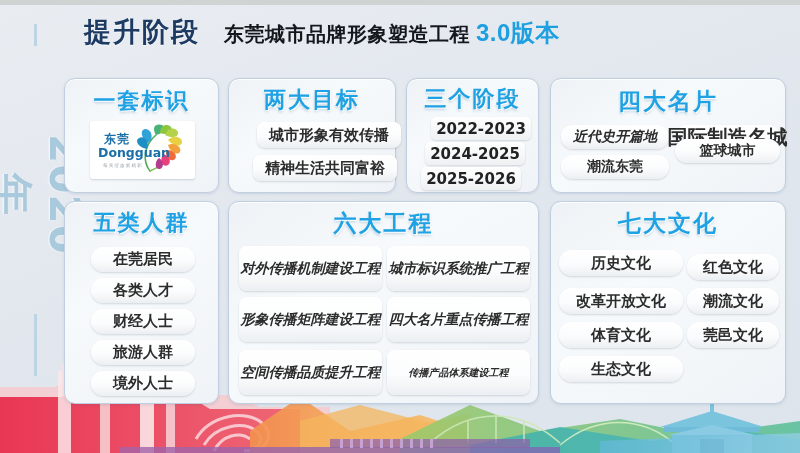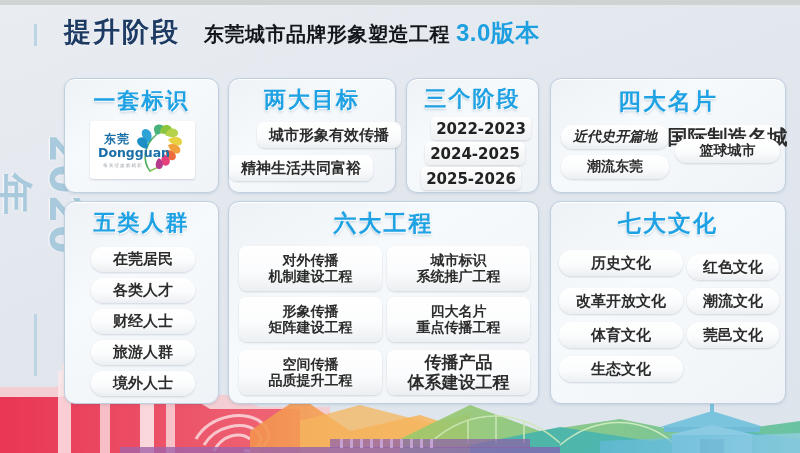--- a/index.html
+++ b/index.html
@@ -24,21 +24,21 @@
   .yr-line.bot{top:290px;height:62px;}
   .yeartext{
     position:absolute;left:-52px;top:118px;width:160px;text-align:center;
     transform:rotate(90deg);
     font-size:42px;font-weight:bold;color:#a9cadd;letter-spacing:1px;
     font-family:"DejaVu Sans","Liberation Sans",sans-serif;
     text-shadow:0 1px 2px rgba(255,255,255,.8);
   }
 
   
-  .header{position:absolute;left:64px;top:14px;display:flex;align-items:baseline;}
+  .header{position:absolute;left:84px;top:14px;display:flex;align-items:baseline;}
   .h-stage{font-size:27px;font-weight:bold;color:#1d3a63;letter-spacing:2px;
            text-shadow:0 1px 1px rgba(255,255,255,.7);}
   .h-main{font-size:20px;font-weight:bold;color:#14181c;margin-left:24px;letter-spacing:.5px;}
   .h-ver{font-size:24px;font-weight:bold;color:#1e9fe0;margin-left:6px;letter-spacing:.5px;}
 
   
   .card{
     position:absolute;
     background:linear-gradient(145deg,#eef2f6 0%,#f7fafc 38%,#eff3f7 100%);
     border:1px solid #bfcfe0;border-radius:11px;
@@ -56,21 +56,21 @@
   
   .chip{
     background:linear-gradient(180deg,#ffffff 0%,#fbfcfd 55%,#eceff2 100%);
     border-radius:8px;
     box-shadow:0 1px 2px rgba(40,60,90,.18), inset 0 1px 0 #fff;
     color:#2c2c2c;font-weight:bold;text-align:center;
     display:flex;align-items:center;justify-content:center;
     box-sizing:border-box;white-space:nowrap;
   }
   .chip.round{border-radius:14px;}
-  .chip.two-line{flex-direction:column;line-height:1.12;white-space:normal;}
+  .chip.two-line{flex-direction:row;line-height:1.12;white-space:normal;font-style:italic;}
 
   
   .logobox{
     position:absolute;background:#ffffff;border-radius:3px;
     box-shadow:0 1px 2px rgba(40,60,90,.2);
     overflow:hidden;
   }
 
   
   .yearchip{
@@ -216,21 +216,21 @@
         <text x="14" y="22" font-family="DejaVu Sans, sans-serif" font-size="12" font-weight="bold" fill="#1a6fa8" letter-spacing="1">东莞</text>
         <text x="8" y="36" font-family="DejaVu Sans, sans-serif" font-size="12.5" font-weight="bold" fill="#1a6fa8">Dongguan</text>
         <text x="13" y="46" font-family="DejaVu Sans, sans-serif" font-size="4.6" fill="#9aa0a6" letter-spacing="1.1">每天绽放新精彩</text>
       </svg>
     </div>
   </div>
 
   <div class="card" style="left:228px;top:78px;width:168px;height:115px;">
     <div class="card-title t-md" style="margin-top:10px;">两大目标</div>
     <div class="chip" style="position:absolute;left:28px;top:43px;width:144px;height:26px;font-size:15px;">城市形象有效传播</div>
-    <div class="chip" style="position:absolute;left:0;top:76px;width:144px;height:26px;font-size:15px;">精神生活共同富裕</div>
+    <div class="chip" style="position:absolute;left:24px;top:76px;width:144px;height:26px;font-size:15px;">精神生活共同富裕</div>
   </div>
 
   <div class="card" style="left:406px;top:78px;width:133px;height:115px;">
     <div class="card-title t-md" style="margin-top:9px;">三个阶段</div>
     <div class="yearchip" style="position:absolute;left:24px;top:38px;width:100px;height:23px;">2022-2023</div>
     <div class="yearchip" style="position:absolute;left:18px;top:63px;width:100px;height:23px;">2024-2025</div>
     <div class="yearchip" style="position:absolute;left:14px;top:88px;width:100px;height:23px;">2025-2026</div>
   </div>
 
   <div class="card" style="left:550px;top:78px;width:236px;height:115px;">
@@ -265,21 +265,21 @@
       <span>矩阵建设工程</span>
     </div>
     <div class="chip two-line" style="position:absolute;left:158px;top:95px;width:143px;height:45px;font-size:14px;">
       <span>四大名片</span>
       <span>重点传播工程</span>
     </div>
     <div class="chip two-line" style="position:absolute;left:10px;top:148px;width:143px;height:45px;font-size:14px;">
       <span>空间传播</span>
       <span>品质提升工程</span>
     </div>
-    <div class="chip two-line" style="position:absolute;left:158px;top:148px;width:143px;height:45px;font-size:17px;">
+    <div class="chip two-line" style="position:absolute;left:158px;top:148px;width:143px;height:45px;font-size:10px;">
       <span>传播产品</span>
       <span>体系建设工程</span>
     </div>
   </div>
 
   <div class="card" style="left:550px;top:201px;width:236px;height:203px;">
     <div class="card-title t-lg" style="margin-top:10px;">七大文化</div>
     <div class="chip round" style="position:absolute;left:8px;top:48px;width:124px;height:26px;font-size:15px;">历史文化</div>
     <div class="chip round" style="position:absolute;left:136px;top:52px;width:92px;height:26px;font-size:15px;">红色文化</div>
     <div class="chip round" style="position:absolute;left:8px;top:86px;width:124px;height:26px;font-size:15px;">改革开放文化</div>

